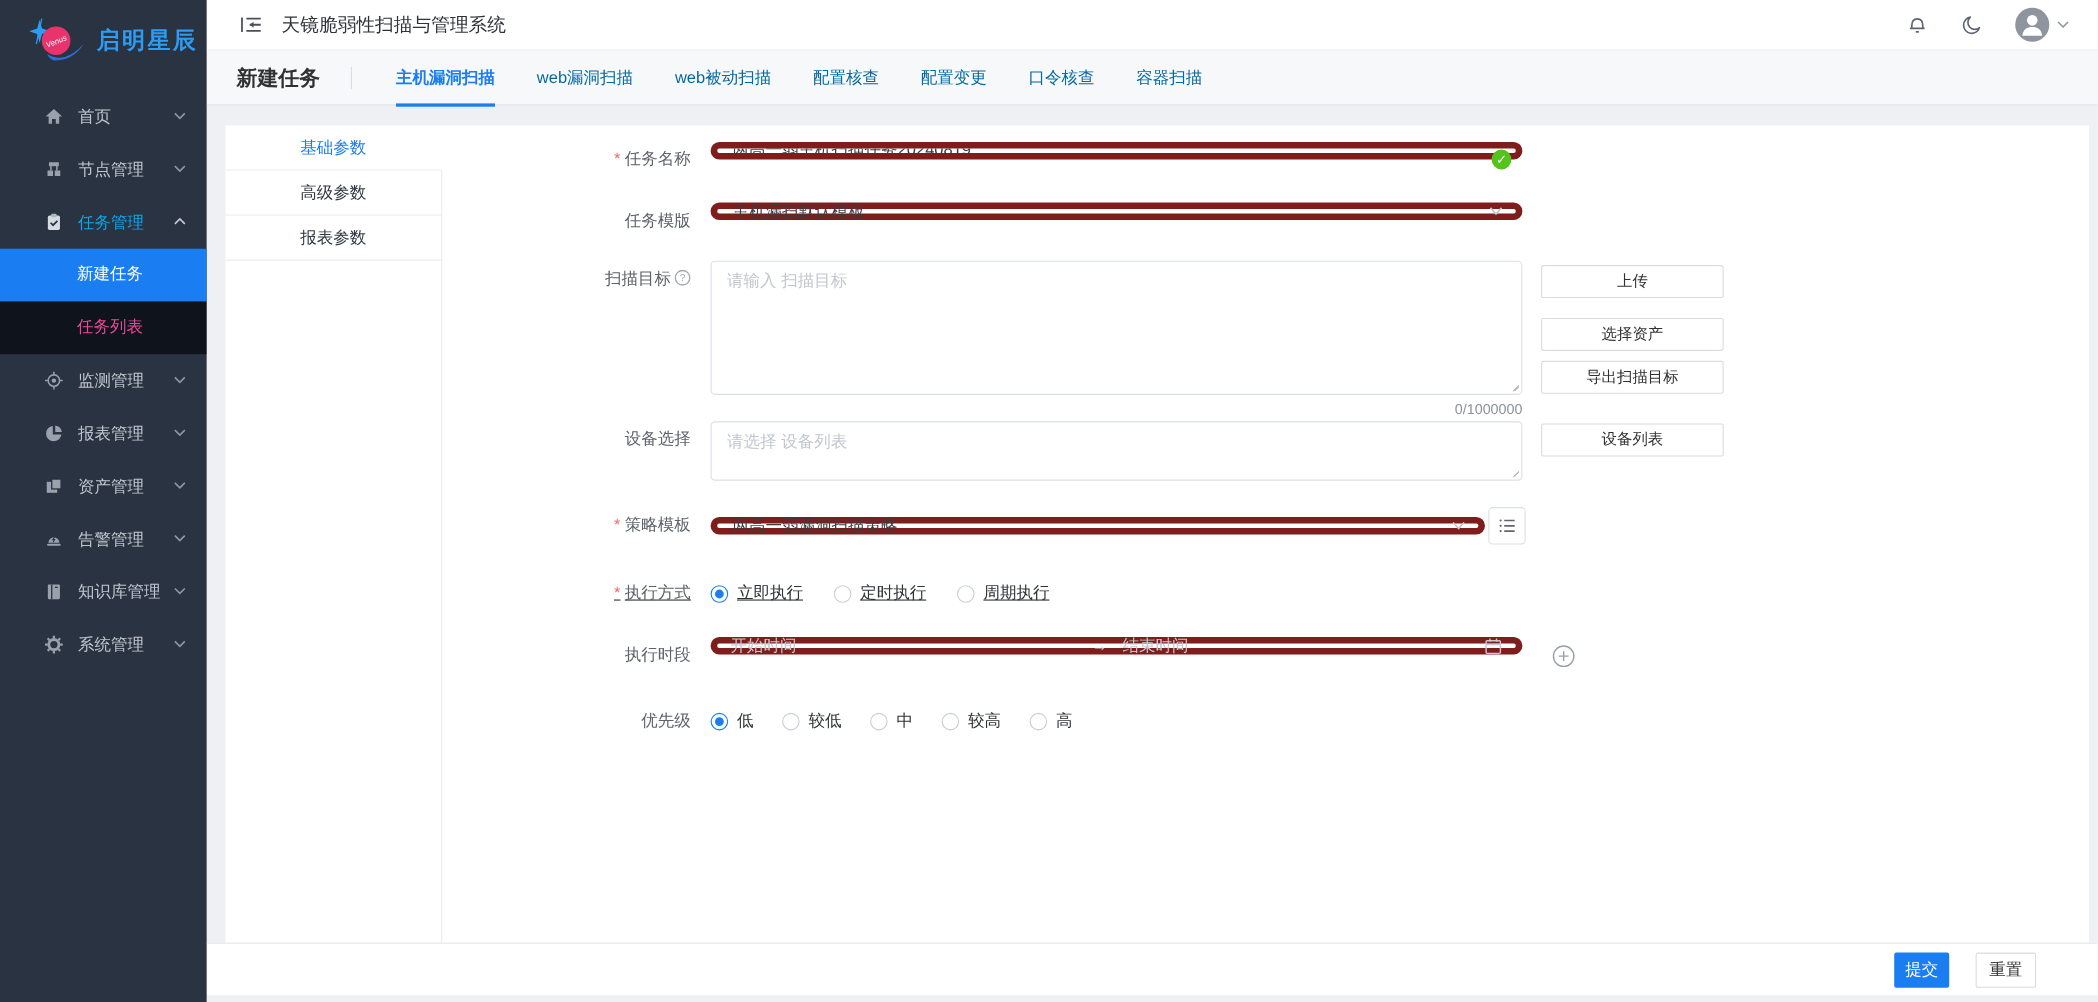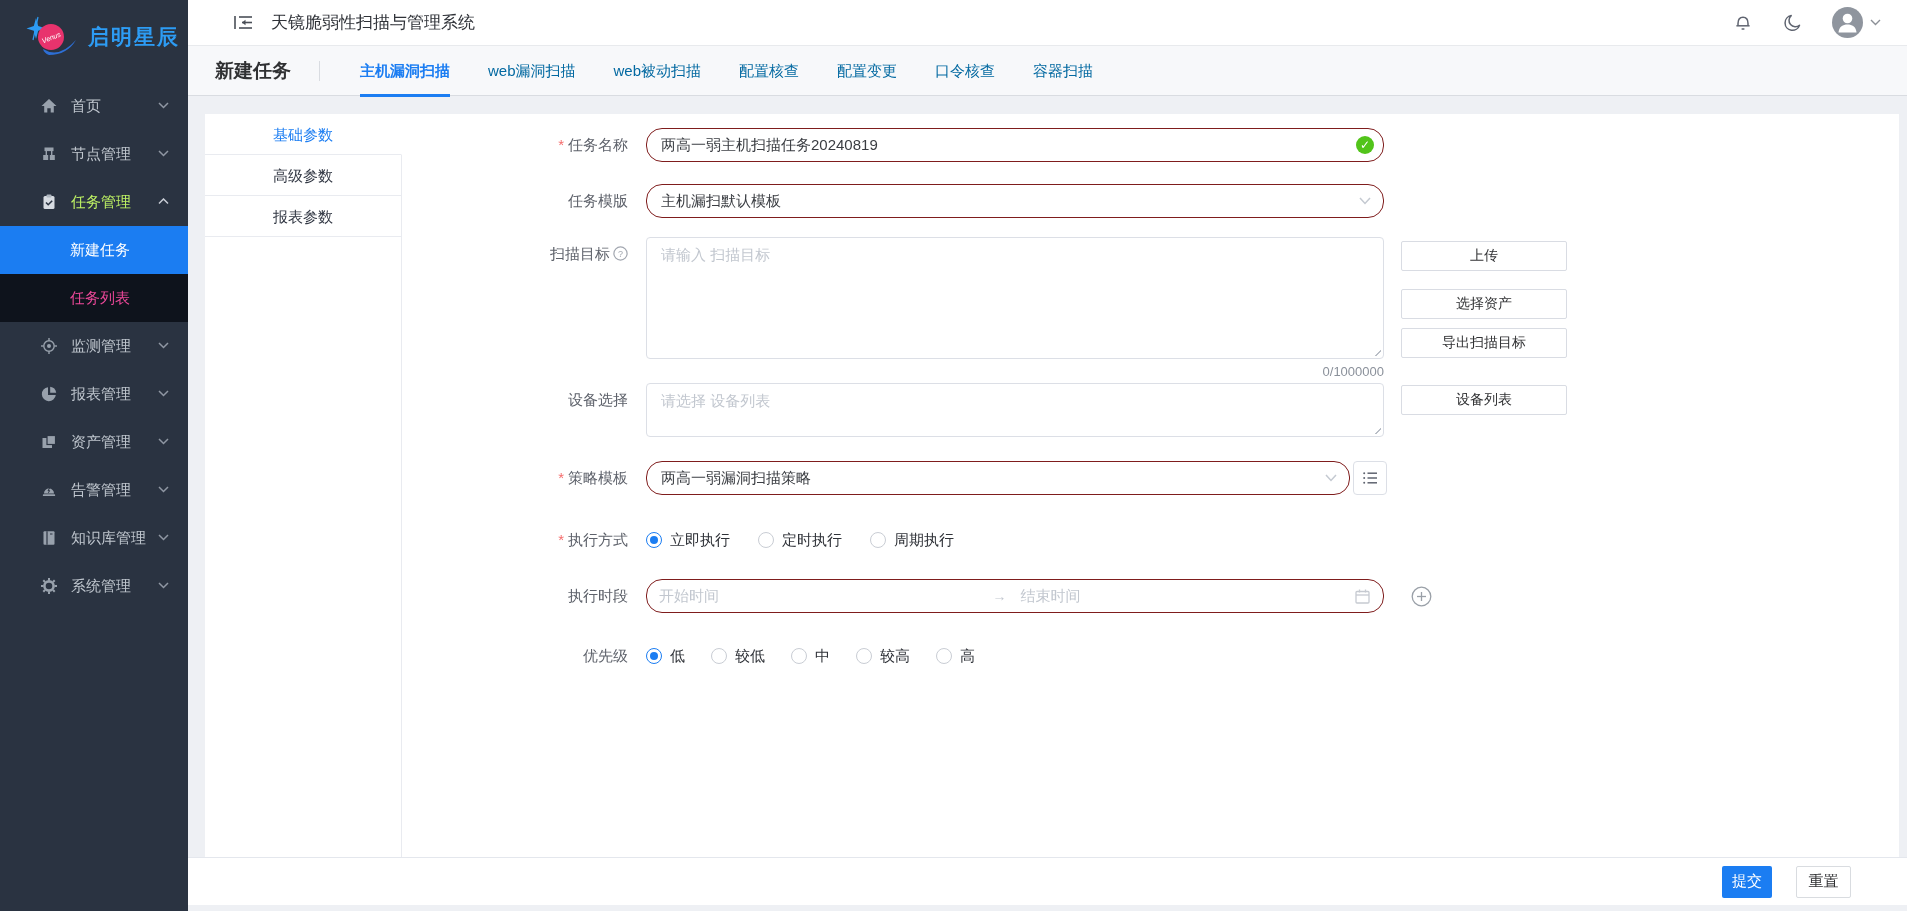--- a/index.html
+++ b/index.html
@@ -8,30 +8,30 @@
   .app { display:flex; width:100%; height:100%; }
 
   
   .sidebar { width:188px; min-width:188px; height:100%; background:#2a3341; display:flex; flex-direction:column; }
   .logo { height:74px; display:flex; align-items:center; padding-left:26px; }
   .logo-text { color:#2d9cf4; font-size:21px; font-weight:bold; letter-spacing:2px; margin-left:8px; }
   .menu { flex:1; overflow:hidden; padding-top:8px; }
   .menu-item { height:48px; display:flex; align-items:center; padding:0 18px 0 40px; color:#bfc6ce; cursor:pointer; }
   .menu-item .mi-icon { width:18px; height:18px; margin-right:13px; display:flex; align-items:center; justify-content:center; }
   .menu-item .mi-label { flex:1; font-size:15px; }
-  .menu-item.expanded { color:#bef264; }
+  .menu-item.expanded { color:#0ea5e9; }
   .mi-chev { width:12px; height:8px; display:flex; }
   .submenu { background:#0e131c; }
   .submenu-item { height:48px; line-height:48px; padding-left:70px; color:#ec4899; font-size:15px; cursor:pointer; }
   .submenu-item.active { background:#1b7df2; color:#ffffff; }
 
   
   .main { flex:1; display:flex; flex-direction:column; height:100%; min-width:0; }
 
-  .topbar { height:46px; background:#ffffff; border-bottom:1px solid #e8eaed; display:flex; align-items:center; padding:0 26px 0 45px;text-align:center; }
+  .topbar { height:46px; background:#ffffff; border-bottom:1px solid #e8eaed; display:flex; align-items:center; padding:0 26px 0 30px;text-align:center; }
   .fold { width:22px; height:18px; margin-right:16px; cursor:pointer; display:flex; align-items:center; }
   .app-title { font-size:17px; color:#2f3238; font-weight:500; }
   .top-actions { margin-left:auto; display:flex; align-items:center; gap:28px; }
   .icon-btn { width:22px; height:22px; display:flex; align-items:center; justify-content:center; cursor:pointer; }
   .avatar-wrap { display:flex; align-items:center; gap:7px; cursor:pointer; }
   .avatar { width:31px; height:31px; border-radius:50%; background:#8f959e; display:flex; align-items:center; justify-content:center; overflow:hidden; }
 
   .tabstrip { height:50px; background:#f7f8fa; border-bottom:1px solid #d9dce1; display:flex; align-items:center; padding-left:27px; }
   .page-title { font-size:19px; font-weight:bold; color:#303133; margin-right:28px; }
   .vdiv { width:1px; height:20px; background:#d9dce1; margin-right:40px; }
@@ -48,21 +48,21 @@
   .param-item.active { color:#1b7df2; border-right:1px solid transparent; }
   .param-fill { flex:1; border-right:1px solid #e9ebf0; }
 
   
   .form-area { flex:1; padding-top:14px; }
   .form-row { display:flex; align-items:flex-start; }
   .f-label { width:244px; min-width:244px; padding-right:18px; text-align:right; color:#5e626b; font-size:15px; line-height:34px; }
   .f-label .req { color:#f56c6c; margin-right:4px; }
   .help-icon { display:inline-flex; vertical-align:-2px; margin-left:3px; }
 
-  .text-input, .select-box, .range-input { width:738px; height:34px; border:1px solid #7f1d1d; border-radius:16px; background:#fff; font-size:15px; color:#3a3d42; }
+  .text-input, .select-box, .range-input { width:738px; height:16px; border:6px solid #7f1d1d; border-radius:16px; background:#fff; font-size:15px; color:#3a3d42; }
   .text-input { padding:0 38px 0 14px; outline:none; font-family:inherit; }
   .input-wrap { position:relative; width:738px; }
   .check-badge { position:absolute; right:10px; top:8px; width:18px; height:18px; border-radius:50%; background:#52c41a; color:#fff; font-size:12px; line-height:18px; text-align:center; }
 
   .select-box { display:flex; align-items:center; padding:0 12px 0 14px; cursor:pointer; }
   .select-box .sel-val { flex:1; }
   .sel-arrow { display:flex; }
 
   .textarea-box { position:relative; border:1px solid #dcdfe6; border-radius:4px; background:#fff; width:738px; }
   .textarea-box textarea { width:100%; height:100%; border:none; outline:none; resize:none; background:transparent; padding:8px 14px; font-size:15px; font-family:inherit; color:#404040; }
@@ -90,21 +90,21 @@
 
   .range-input { display:flex; align-items:center; padding:0 12px; }
   .range-input .ph { color:#c2c7cf; }
   .range-input .ph.start { flex:1; }
   .range-input .ph.end { flex:1; padding-left:14px; }
   .range-arrow { color:#c2c7cf; font-size:14px; }
   .plus-btn { margin-left:26px; width:22px; height:22px; display:flex; align-items:center; justify-content:center; cursor:pointer; align-self:center; }
 
   
   .mb1{margin-bottom:22px;} .mb2{margin-bottom:19px;} .mb3{margin-bottom:4px;}
-  .mb4{margin-bottom:24px;} .mb5{margin-bottom:28px;} .mb6{margin-bottom:27px;} .mb7{margin-bottom:26px;}
+  .mb4{margin-bottom:24px;} .mb5{margin-bottom:28px;} .mb6{margin-bottom:27px;text-decoration:underline;} .mb7{margin-bottom:26px;}
 
   
   .footbar { height:48px; background:#fff; border-top:1px solid #e4e7ed; display:flex; align-items:center; justify-content:flex-end; }
   .foot-inner { display:flex; gap:24px; transform:translateX(-56px); }
   .btn-primary { min-width:50px; height:32px; padding:0 10px; background:#1b7df2; color:#fff; border:none; border-radius:2px; font-size:15px; cursor:pointer; font-family:inherit; }
   .btn-plain { min-width:55px; height:32px; padding:0 10px; background:#fff; color:#303133; border:1px solid #d9dce0; border-radius:2px; font-size:15px; cursor:pointer; font-family:inherit; }
   .bottom-strip { height:6px; background:#eef0f4; }
 
   svg { display:block; }
 </style>

